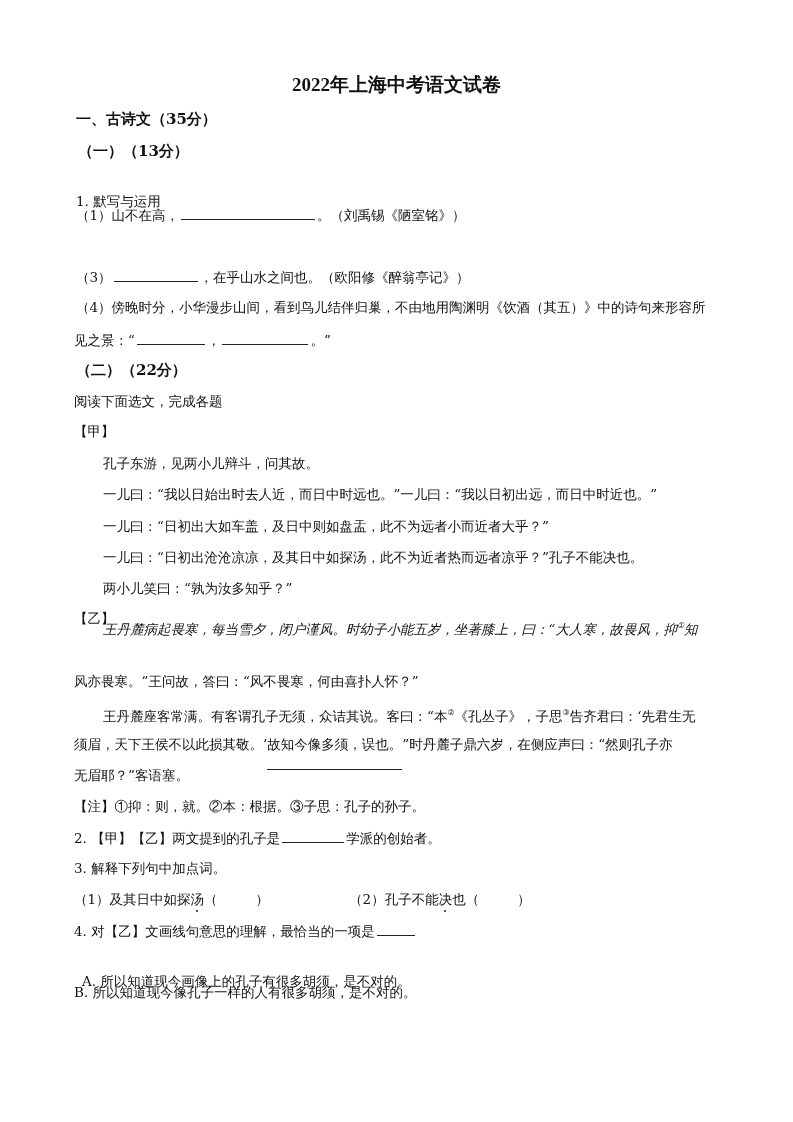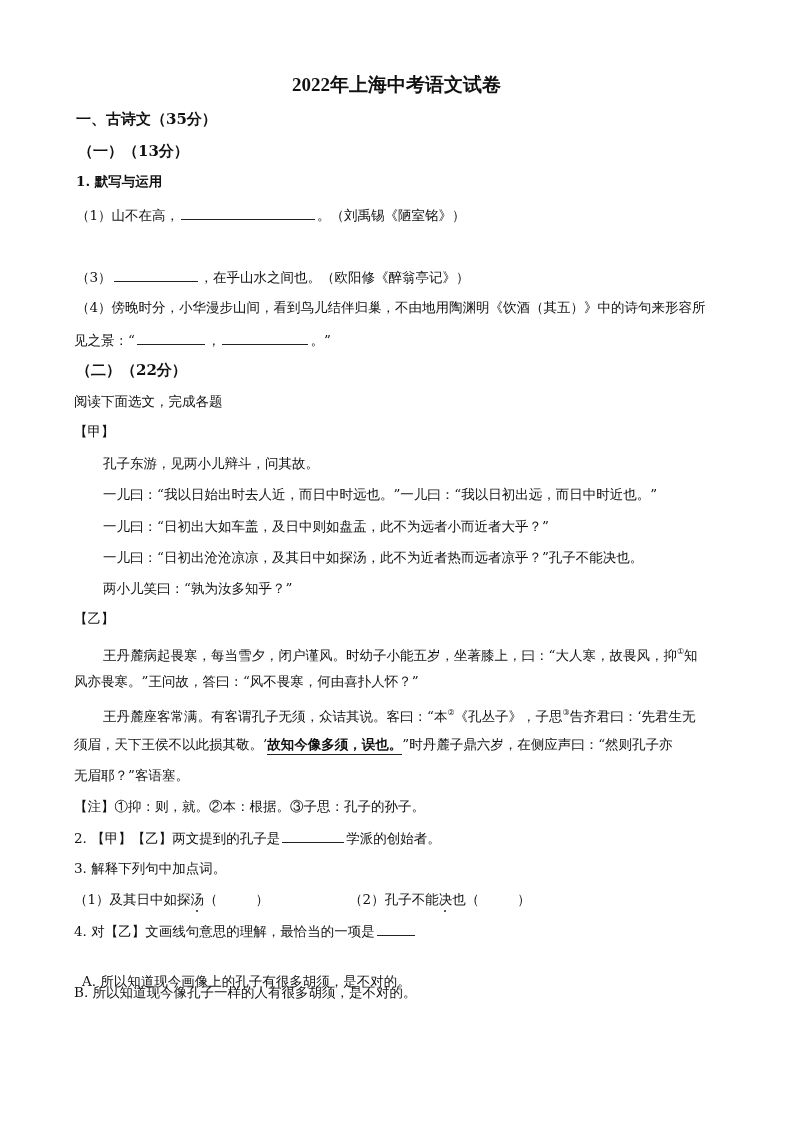--- a/index.html
+++ b/index.html
@@ -6,37 +6,37 @@
   body { width: 793px; height: 1122px; position: relative; overflow: hidden;
          font-family: "DejaVu Serif", "Liberation Serif", serif; color: #111; }
   .page { position: absolute; left: 0; top: 0; width: 793px; height: 914px; }
   .title { position: absolute; left: 0; width: 793px; top: 72px; text-align: center;
            font-family: "Liberation Serif", "DejaVu Serif", serif; font-weight: bold; font-size: 19px; }
   .line { position: absolute; left: 76px; font-size: 13.5px; white-space: nowrap; line-height: 18px; }
   .h1 { font-weight: bold; font-size: 15px; }
   .h2 { font-weight: bold; font-size: 15px; left: 78px; text-align: center; }
   .indent { left: 103px; }
   .blank { display: inline-block; border-bottom: 1px solid #222; height: 14px; vertical-align: baseline; margin: 0 2px; }
-  .u { border-bottom: 1px solid #222; padding-bottom: 2px; font-weight: bold; }
+  .u { border-bottom: 1px solid #222; padding-bottom: 17px; }
   sup { font-size: 8px; }
   .dot { position: relative; }
   .dot::after { content: ""; position: absolute; left: 50%; bottom: -5px; width: 2px; height: 2px;
                 margin-left: -1px; background: #222; border-radius: 50%; }
   .paren-gap { display: inline-block; width: 38px; }
   .spacer { display: inline-block; width: 80px; }
 </style>
 </head>
 <body>
 
 <div class="page">
   <div class="title">2022年上海中考语文试卷</div>
 
   <div class="line h1" style="top:110px;">一、古诗文（35分）</div>
   <div class="line h2" style="top:142px;">（一）（13分）</div>
-  <div class="line" style="top:172px;font-weight:bold;">1. 默写与运用</div>
+  <div class="line" style="top:192px;">1. 默写与运用</div>
 
   <div class="line" style="top:205px;">
     <span>（1）山不在高，</span><span class="blank" style="width:134px;"></span><span>。（刘禹锡《陋室铭》）</span>
   </div>
   <div class="line" style="top:267px;">
     <span>（3）</span><span class="blank" style="width:84px;"></span><span>，在乎山水之间也。（欧阳修《醉翁亭记》）</span>
   </div>
   <div class="line" style="top:298px;">（4）傍晚时分，小华漫步山间，看到鸟儿结伴归巢，不由地用陶渊明《饮酒（其五）》中的诗句来形容所</div>
   <div class="line" style="top:330px; left:74px;">
     <span>见之景：“</span><span class="blank" style="width:68px;"></span><span>，</span><span class="blank" style="width:86px;"></span><span>。”</span>
@@ -46,21 +46,21 @@
   <div class="line" style="top:392px; left:74px;">阅读下面选文，完成各题</div>
 
   <div class="line" style="top:422px; left:74px;">【甲】</div>
   <div class="line indent" style="top:454px;">孔子东游，见两小儿辩斗，问其故。</div>
   <div class="line indent" style="top:485px;">一儿曰：“我以日始出时去人近，而日中时远也。”一儿曰：“我以日初出远，而日中时近也。”</div>
   <div class="line indent" style="top:517px;">一儿曰：“日初出大如车盖，及日中则如盘盂，此不为远者小而近者大乎？”</div>
   <div class="line indent" style="top:548px;">一儿曰：“日初出沧沧凉凉，及其日中如探汤，此不为近者热而远者凉乎？”孔子不能决也。</div>
   <div class="line indent" style="top:579px;">两小儿笑曰：“孰为汝多知乎？”</div>
 
   <div class="line" style="top:609px; left:74px;">【乙】</div>
-  <div class="line indent" style="top:643px;">
+  <div class="line indent" style="top:617px;font-style:italic;">
     <span>王丹麓病起畏寒，每当雪夕，闭户谨风。时幼子小能五岁，坐著膝上，曰：“大人寒，故畏风，抑</span><sup>①</sup><span>知</span>
   </div>
   <div class="line" style="top:672px; left:74px;">风亦畏寒。”王问故，答曰：“风不畏寒，何由喜扑人怀？”</div>
   <div class="line indent" style="top:704px;">
     <span>王丹麓座客常满。有客谓孔子无须，众诘其说。客曰：“本</span><sup>②</sup><span>《孔丛子》，子思</span><sup>③</sup><span>告齐君曰：‘先君生无</span>
   </div>
   <div class="line" style="top:735px; left:74px;">
     <span>须眉，天下王侯不以此损其敬。’</span><span class="u">故知今像多须，误也。</span><span>”时丹麓子鼎六岁，在侧应声曰：“然则孔子亦</span>
   </div>
   <div class="line" style="top:766px; left:74px;">无眉耶？”客语塞。</div>

